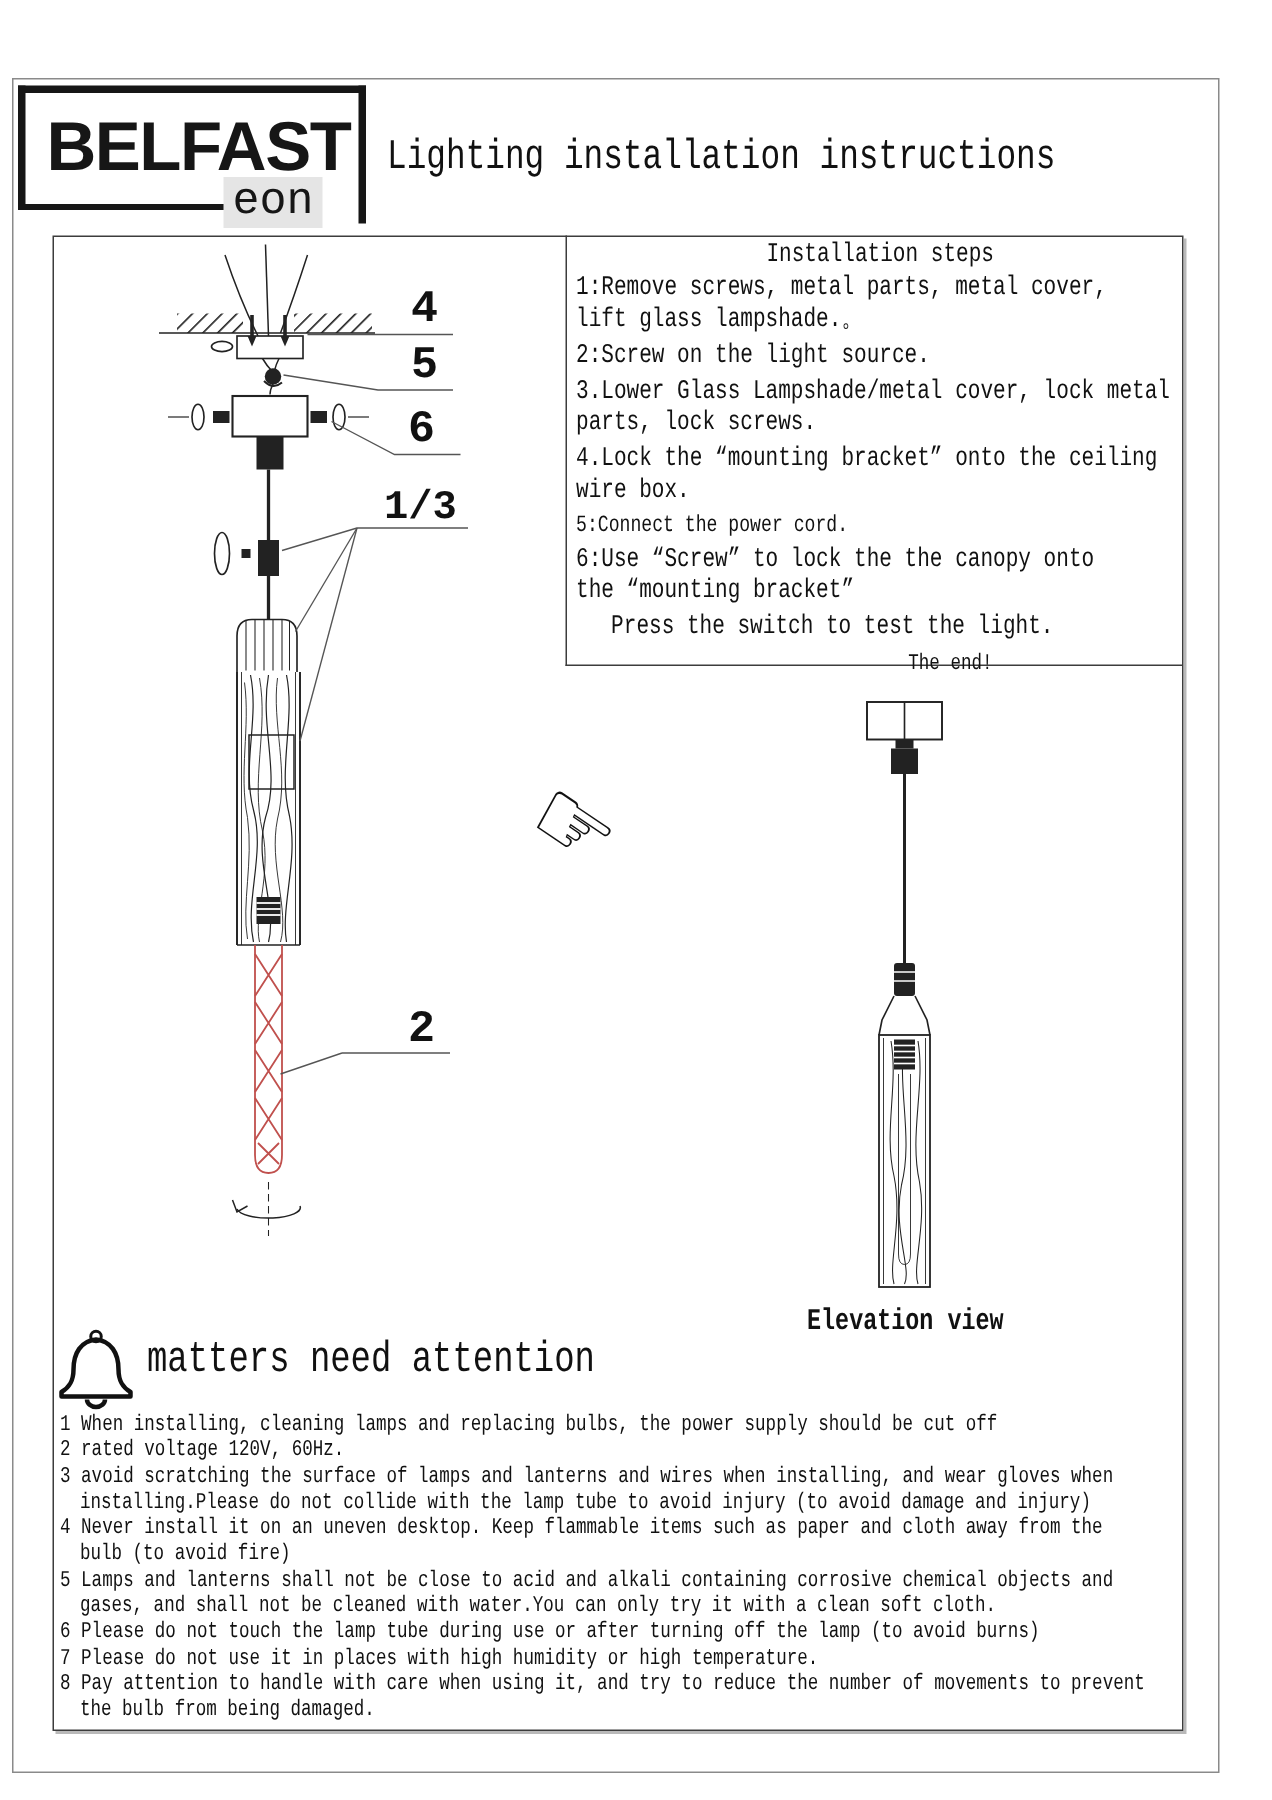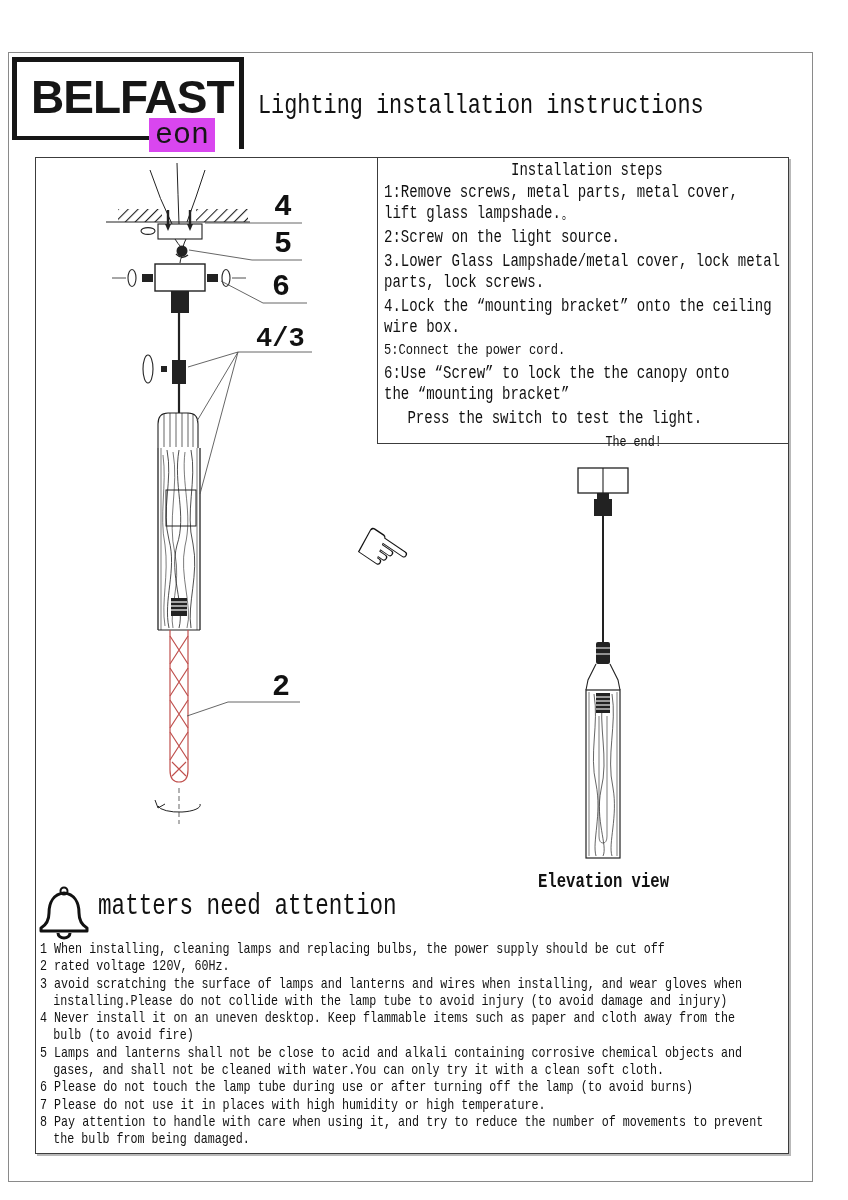--- a/index.html
+++ b/index.html
@@ -9,21 +9,21 @@
   
   #frame{left:8px;top:52px;width:803px;height:1128px;border:1px solid #8a8a8a;}
   
   #content-box{left:35px;top:157px;width:752px;height:995px;border:1px solid #3c3c3c;box-shadow:2px 2px 0 #b9b9b9;}
   
   #logo-box{left:12px;top:57px;width:222px;height:74px;background:#fff;border:5px solid #161616;border-bottom:none;}
   #brand{left:14px;top:8px;width:194px;text-align:center;font-family:"Liberation Sans",sans-serif;
          font-weight:bold;font-size:46px;letter-spacing:-1px;color:#161616;}
   #logo-bottom{left:-5px;bottom:-4px;width:150px;height:4px;background:#161616;}
   #logo-hook{right:-5px;bottom:-13px;width:5px;height:13px;background:#161616;}
-  #brand-sub{right:24px;bottom:-16px;font-size:30px;color:#161616;background:#d946ef;padding:0 6px;}
+  #brand-sub{right:24px;bottom:-16px;font-size:30px;color:#161616;background:#e5e5e5;padding:0 6px;}
   
   .squish{transform:scaleX(0.78);transform-origin:0 0;}
   #page-title{left:258px;top:90px;width:620px;font-size:28px;white-space:nowrap;}
   
   #steps-box{left:377px;top:157px;width:410px;height:286px;border-left:1px solid #3c3c3c;border-bottom:1px solid #3c3c3c;}
   #steps-inner{position:absolute;left:7px;top:3px;width:520px;font-size:18px;line-height:21px;}
   #steps-title{text-align:center;width:100%;margin-bottom:1px;}
   .step{white-space:pre-line;margin-bottom:3px;}
   .step.small{font-size:15.5px;line-height:19px;}
   #press-line{margin:2px 0 0 30px;}
@@ -199,21 +199,21 @@
       <line x1="596" y1="697" x2="610" y2="697" stroke="#fff" stroke-width="1.1"></line>
       <line x1="596" y1="701" x2="610" y2="701" stroke="#fff" stroke-width="1.1"></line>
       <line x1="596" y1="705" x2="610" y2="705" stroke="#fff" stroke-width="1.1"></line>
       <line x1="596" y1="709" x2="610" y2="709" stroke="#fff" stroke-width="1.1"></line>
     </g>
   </svg>
 
   <span class="abs callout" style="left:274px;top:192px;">4</span>
   <span class="abs callout" style="left:274px;top:229px;">5</span>
   <span class="abs callout" style="left:272px;top:272px;">6</span>
-  <span class="abs callout small" style="left:256px;top:324px;">4/3</span>
+  <span class="abs callout small" style="left:256px;top:324px;">1/3</span>
   <span class="abs callout" style="left:272px;top:672px;">2</span>
 
   <div class="abs" id="hand">☞</div>
 
   <div class="abs squish" id="elevation-caption">Elevation view</div>
 
   <svg class="abs" style="left:36px;top:884px;" width="56" height="56" viewBox="0 0 56 56">
     <circle cx="28" cy="7" r="3.5" fill="none" stroke="#111" stroke-width="2"></circle>
     <path d="M28,9 C18,10 13,18 13,29 C13,37 10,41 5,44 L5,47 L51,47 L51,44 C46,41 43,37 43,29 C43,18 38,10 28,9 Z" fill="none" stroke="#111" stroke-width="3" stroke-linejoin="round"></path>
     <path d="M22,49 a6,5 0 0 0 12,0" fill="none" stroke="#111" stroke-width="3"></path>

